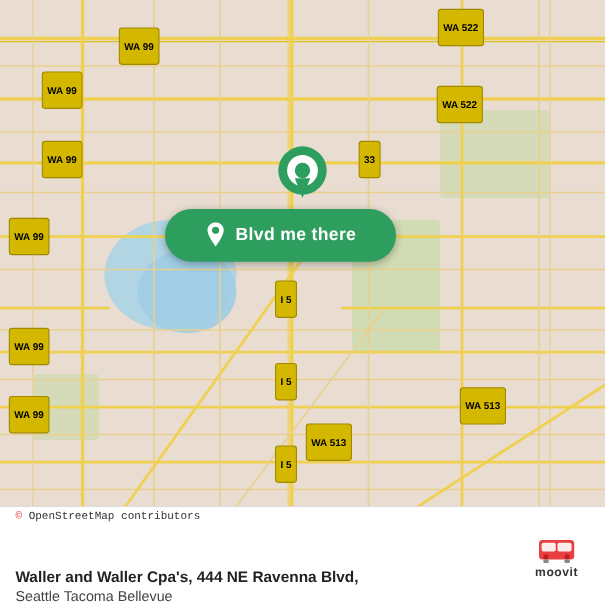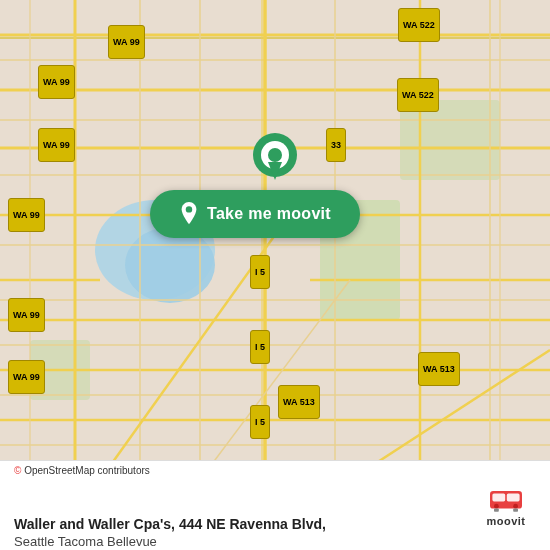--- a/index.html
+++ b/index.html
@@ -73,20 +73,21 @@
       flex-direction: column;
       justify-content: center;
       padding: 10px 14px 8px 14px;
       border-top: 1px solid #ddd;
     }
 
     #osm-credit {
       font-size: 10px;
       color: #e84040;
       margin-bottom: 4px;
+      font-family: Liberation Mono, monospace;
     }
 
     #osm-credit span {
       color: #333;
     }
 
     #location-title {
       font-size: 14px;
       font-weight: 600;
       color: #222;
@@ -219,21 +220,21 @@
   <div class="road-badge" style="top:360px; left:8px">WA 99</div>
   <div class="road-badge" style="top:352px; left:418px">WA 513</div>
   <div class="road-badge" style="top:385px; left:278px">WA 513</div>
   <div class="road-badge" style="top:405px; left:250px">I 5</div>
 
   <button id="take-me-there-btn">
     <svg class="pin-icon" viewBox="0 0 20 26" fill="none" xmlns="http://www.w3.org/2000/svg">
       <path d="M10 0C5.58 0 2 3.58 2 8c0 5.5 8 16 8 16s8-10.5 8-16c0-4.42-3.58-8-8-8z" fill="white"></path>
       <circle cx="10" cy="8" r="3.5" fill="#2e9e5e"></circle>
     </svg>
-    <span class="btn-label">Take me moovit</span>
+    <span class="btn-label">Blvd me there</span>
   </button>
 </div>
 
 <div id="bottom-bar">
   <div id="osm-credit">
     <span><span style="color:#e84040">©</span> <span style="color:#333">OpenStreetMap contributors</span></span>
   </div>
   <div id="location-title">Waller and Waller Cpa's, 444 NE Ravenna Blvd,</div>
   <div id="moovit-logo">
     <svg class="moovit-icon" viewBox="0 0 50 35" xmlns="http://www.w3.org/2000/svg">

